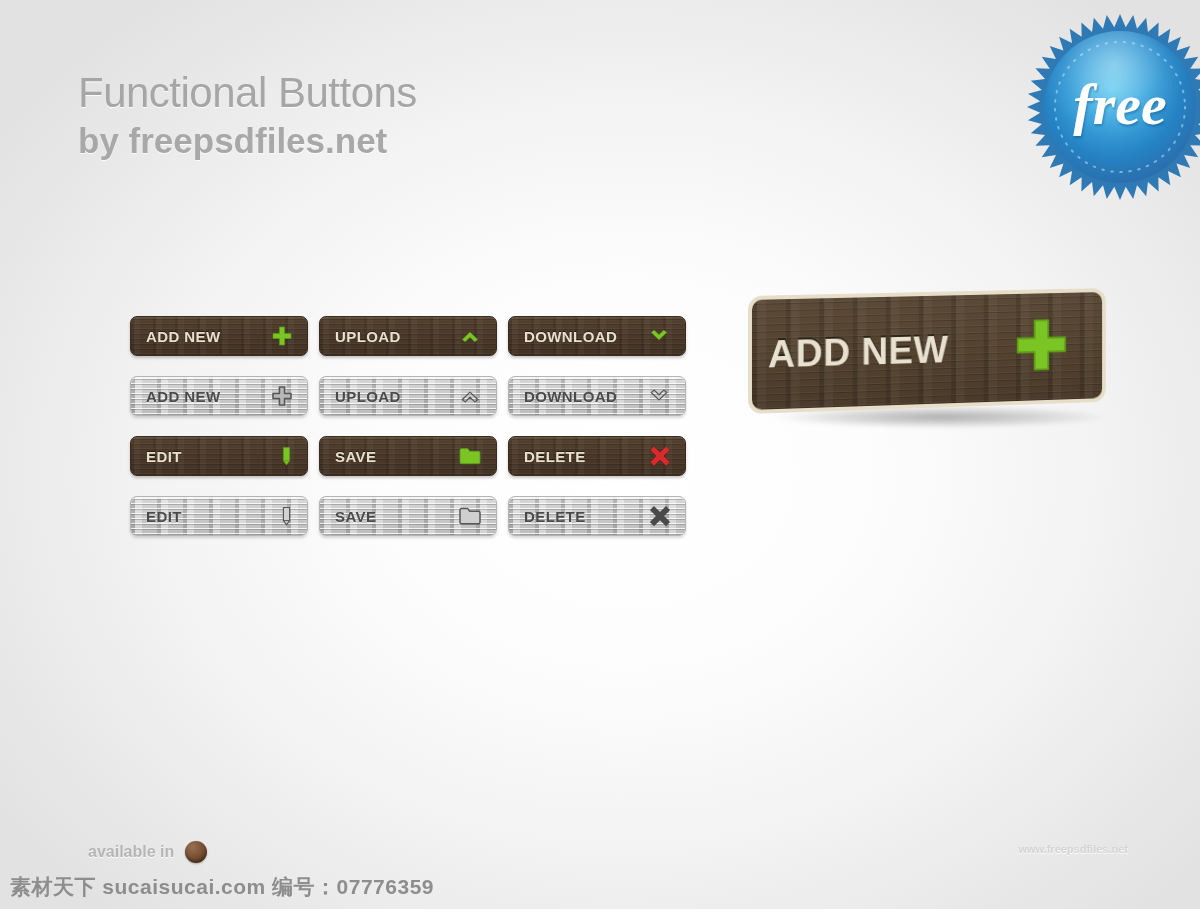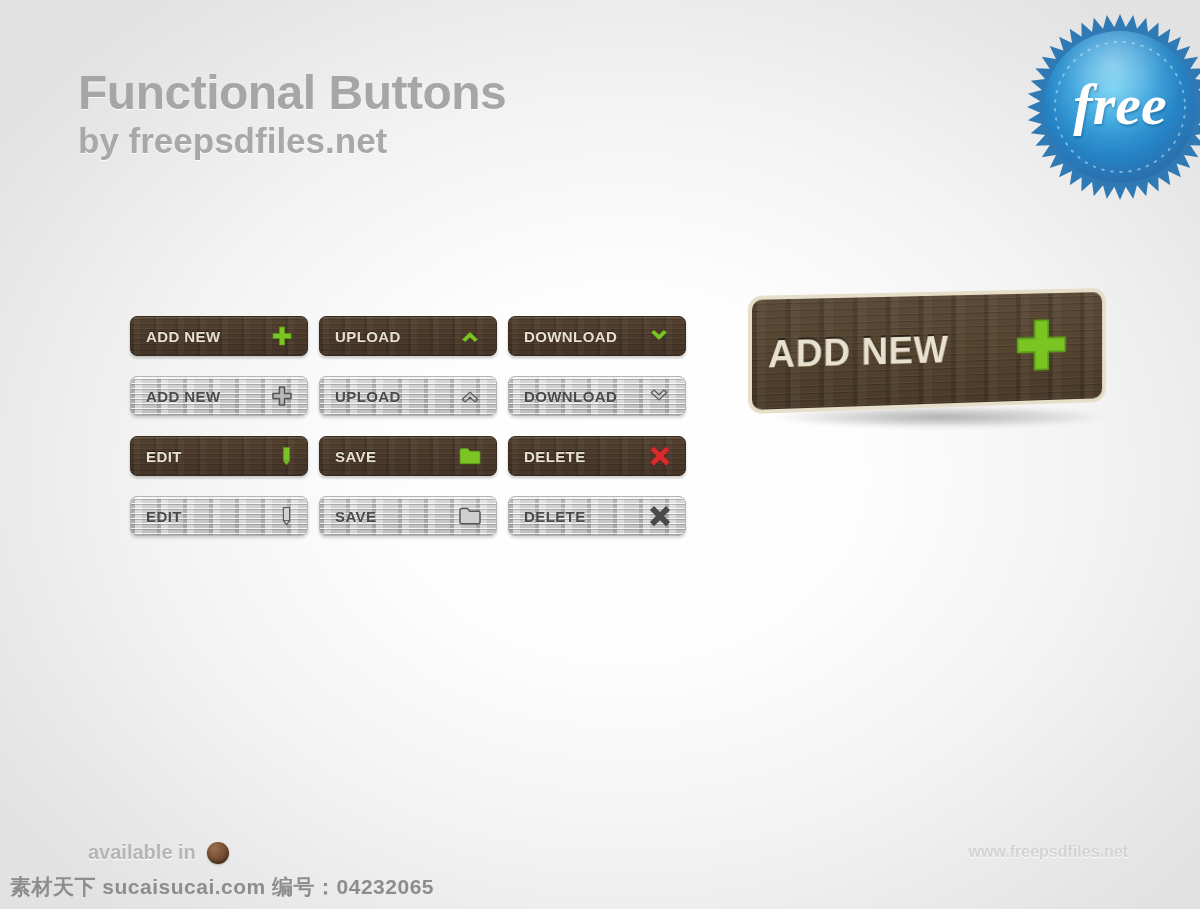--- a/index.html
+++ b/index.html
@@ -13,21 +13,21 @@
   #canvas{
     position:relative;
     width:1200px;height:909px;
     background:
       radial-gradient(ellipse 760px 600px at 52% 52%, #ffffff 0%, #fdfdfd 32%, #f3f3f3 62%, #e7e7e7 88%, #e2e2e2 100%);
   }
 
   
   #header{position:absolute;left:78px;top:66px;}
   #title{
-    font-size:48px;font-weight:bold;color:#a6a6a6;
+    font-size:42px;font-weight:normal;color:#a6a6a6;
     letter-spacing:-0.5px;line-height:54px;
     font-stretch:condensed;
     text-shadow:0 1px 0 #fbfbfb;
     white-space:nowrap;
   }
   #subtitle{
     font-size:35px;font-weight:bold;color:#a8a8a8;
     line-height:42px;
     text-shadow:0 1px 0 #fbfbfb;
     white-space:nowrap;
@@ -151,31 +151,31 @@
     position:absolute;right:34px;top:50%;transform:translateY(-50%);
     z-index:2;
   }
 
   
   #available{
     position:absolute;left:88px;top:841px;
     display:flex;align-items:center;
   }
   #available .avtxt{
-    font-size:20px;font-weight:bold;color:#b5b5b5;
+    font-size:16px;font-weight:bold;color:#b5b5b5;
     text-shadow:0 1px 0 #fcfcfc;
   }
   #psd-ball{
     width:22px;height:22px;border-radius:50%;margin-left:11px;
     background:radial-gradient(circle at 34% 28%, #9a6f51 0%, #7d5437 42%, #5a3a24 78%, #472c1b 100%);
     box-shadow:0 1px 2px rgba(0,0,0,0.25), inset 0 -2px 3px rgba(0,0,0,0.3);
   }
   #site{
     position:absolute;right:72px;top:843px;
-    font-size:16px;font-weight:bold;color:#d3d3d3;
+    font-size:11px;font-weight:bold;color:#d3d3d3;
     text-shadow:0 1px 0 #fdfdfd;
   }
   #watermark{
     position:absolute;left:10px;top:873px;
     font-size:21px;font-weight:bold;color:#8d8d8d;
     letter-spacing:0.5px;white-space:nowrap;
   }
 </style>
 </head>
 <body>
@@ -331,15 +331,15 @@
         </svg>
       </span>
     </div>
   </div>
 
   <div id="available">
     <span class="avtxt">available in</span>
     <span id="psd-ball"></span>
   </div>
   <div id="site">www.freepsdfiles.net</div>
-  <div id="watermark">素材天下 sucaisucai.com 编号：04232065</div>
+  <div id="watermark">素材天下 sucaisucai.com 编号：07776359</div>
 
 </div>
 
 </body></html>

